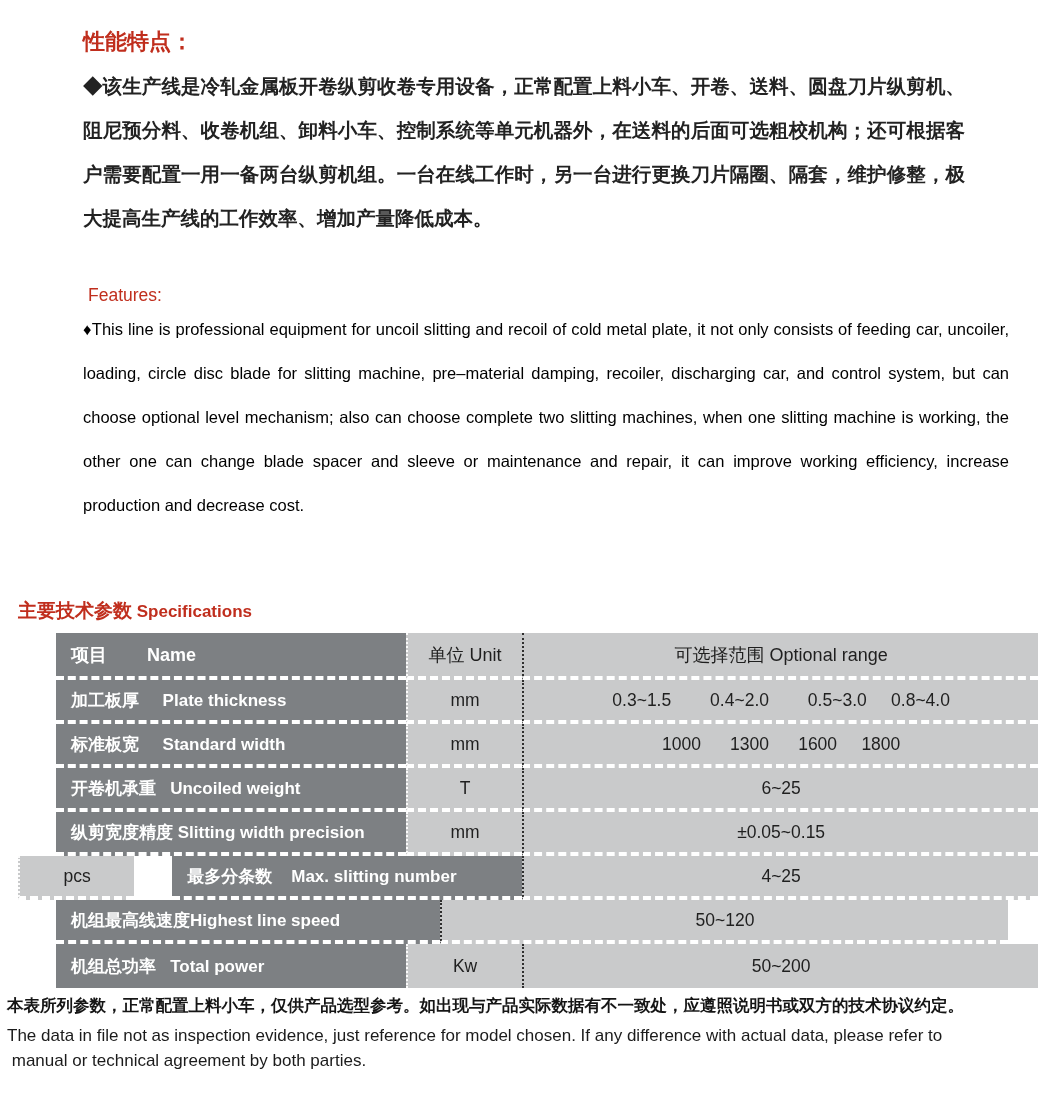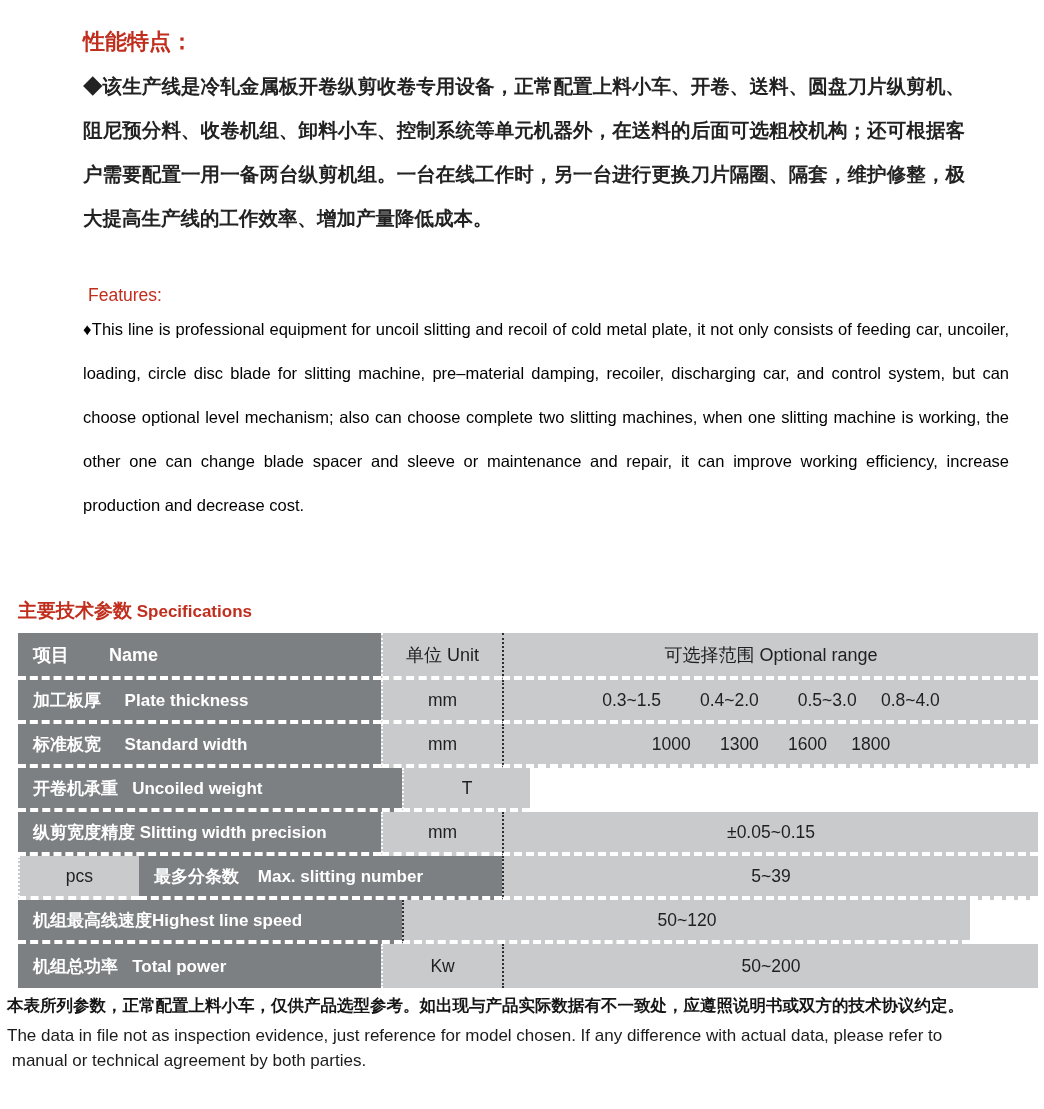--- a/index.html
+++ b/index.html
@@ -49,20 +49,21 @@
   .trow.head { height: 47px; }
   .trow:not(:last-child) .cell { border-bottom: 4px dashed #ffffff; }
   .cell { display: flex; align-items: center; }
   .cell.name {
     width: 384px;
     background: var(--table_dark);
     color: #ffffff;
     padding-left: 15px;
     font-size: 17px; font-weight: 600;
     white-space: pre;
+    margin-left: 38px;
   }
   .cell.unit {
     width: 128px;
     background: var(--table_light);
     justify-content: center;
     border-left: 2px dotted #fbfbfb;
     font-size: 17.5px;
     color: #1f1f1f;
   }
   .cell.range {
@@ -115,30 +116,31 @@
     <div class="cell range">0.3~1.5        0.4~2.0        0.5~3.0     0.8~4.0</div>
   </div>
   <div class="trow">
     <div class="cell name">标准板宽     Standard width</div>
     <div class="cell unit">mm</div>
     <div class="cell range">1000      1300      1600     1800</div>
   </div>
   <div class="trow">
     <div class="cell name">开卷机承重   Uncoiled weight</div>
     <div class="cell unit">T</div>
+    <div class="cell range">6~25</div>
   </div>
   <div class="trow">
     <div class="cell name">纵剪宽度精度 Slitting width precision</div>
     <div class="cell unit">mm</div>
     <div class="cell range">±0.05~0.15</div>
   </div>
   <div class="trow">
     <div class="cell unit">pcs</div>
     <div class="cell name">最多分条数    Max. slitting number</div>
-    <div class="cell range">5~39</div>
+    <div class="cell range">4~25</div>
   </div>
   <div class="trow">
     <div class="cell name">机组最高线速度Highest line speed</div>
     <div class="cell range">50~120</div>
   </div>
   <div class="trow">
     <div class="cell name">机组总功率   Total power</div>
     <div class="cell unit">Kw</div>
     <div class="cell range">50~200</div>
   </div>

